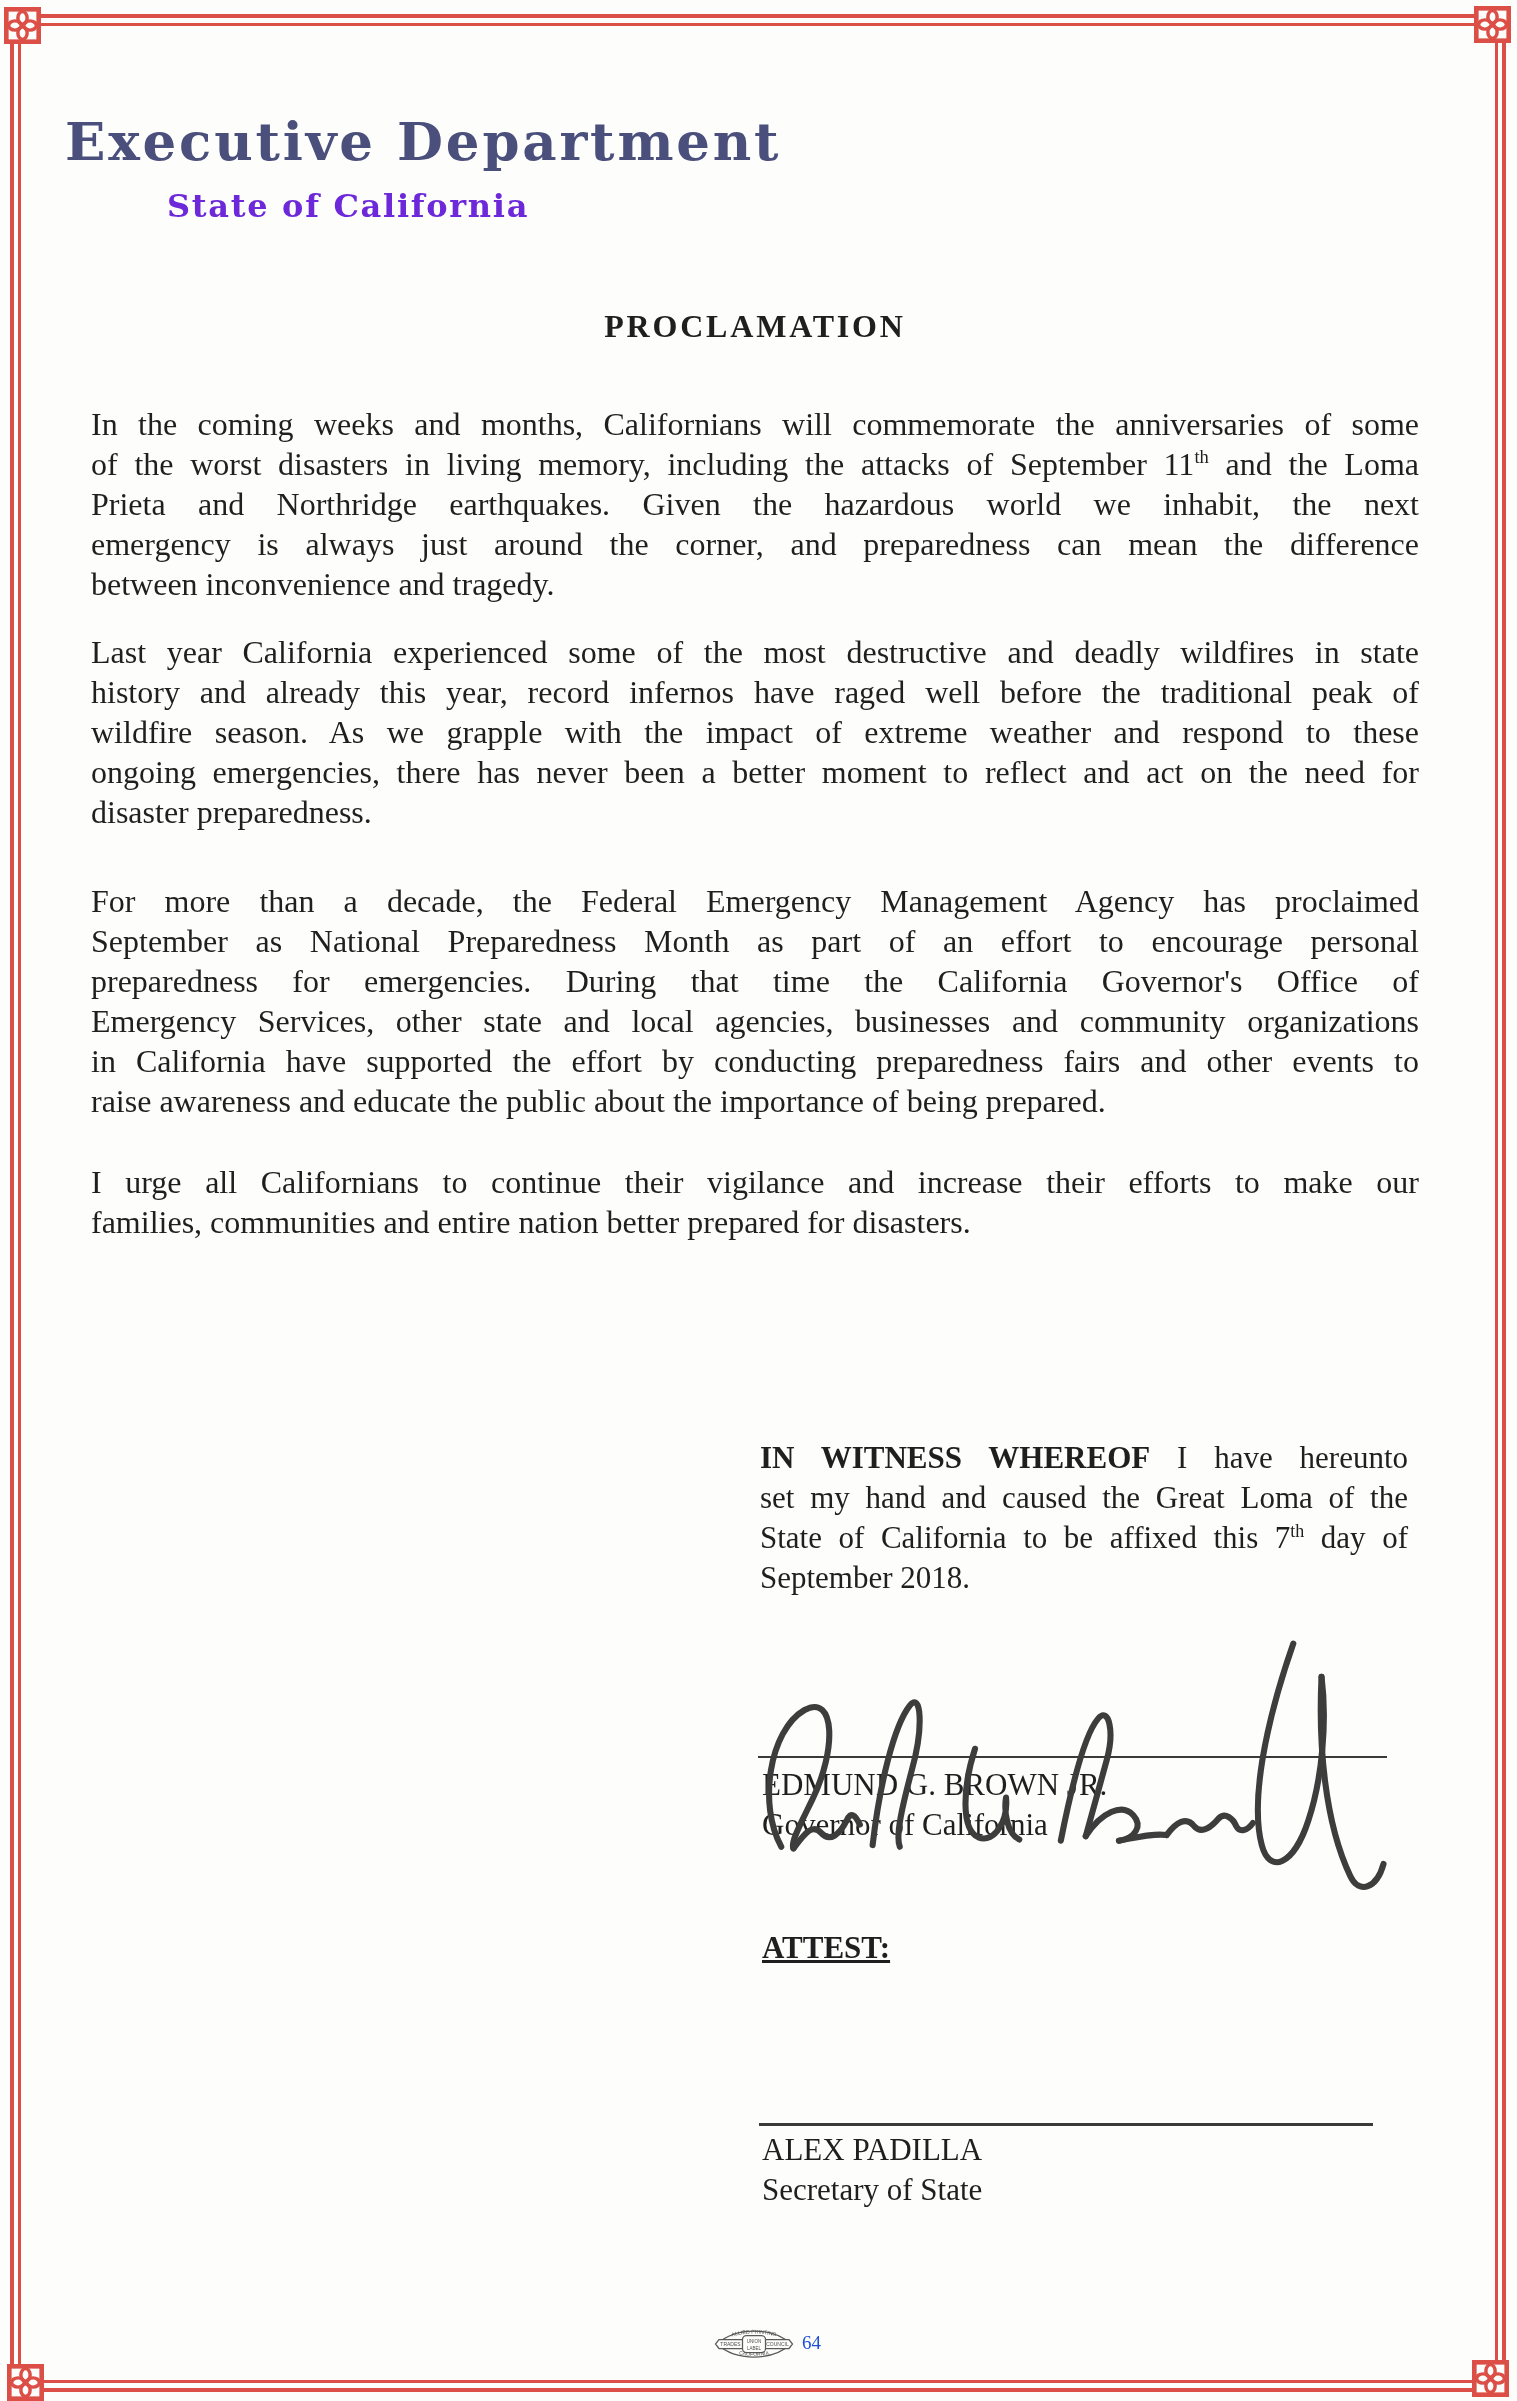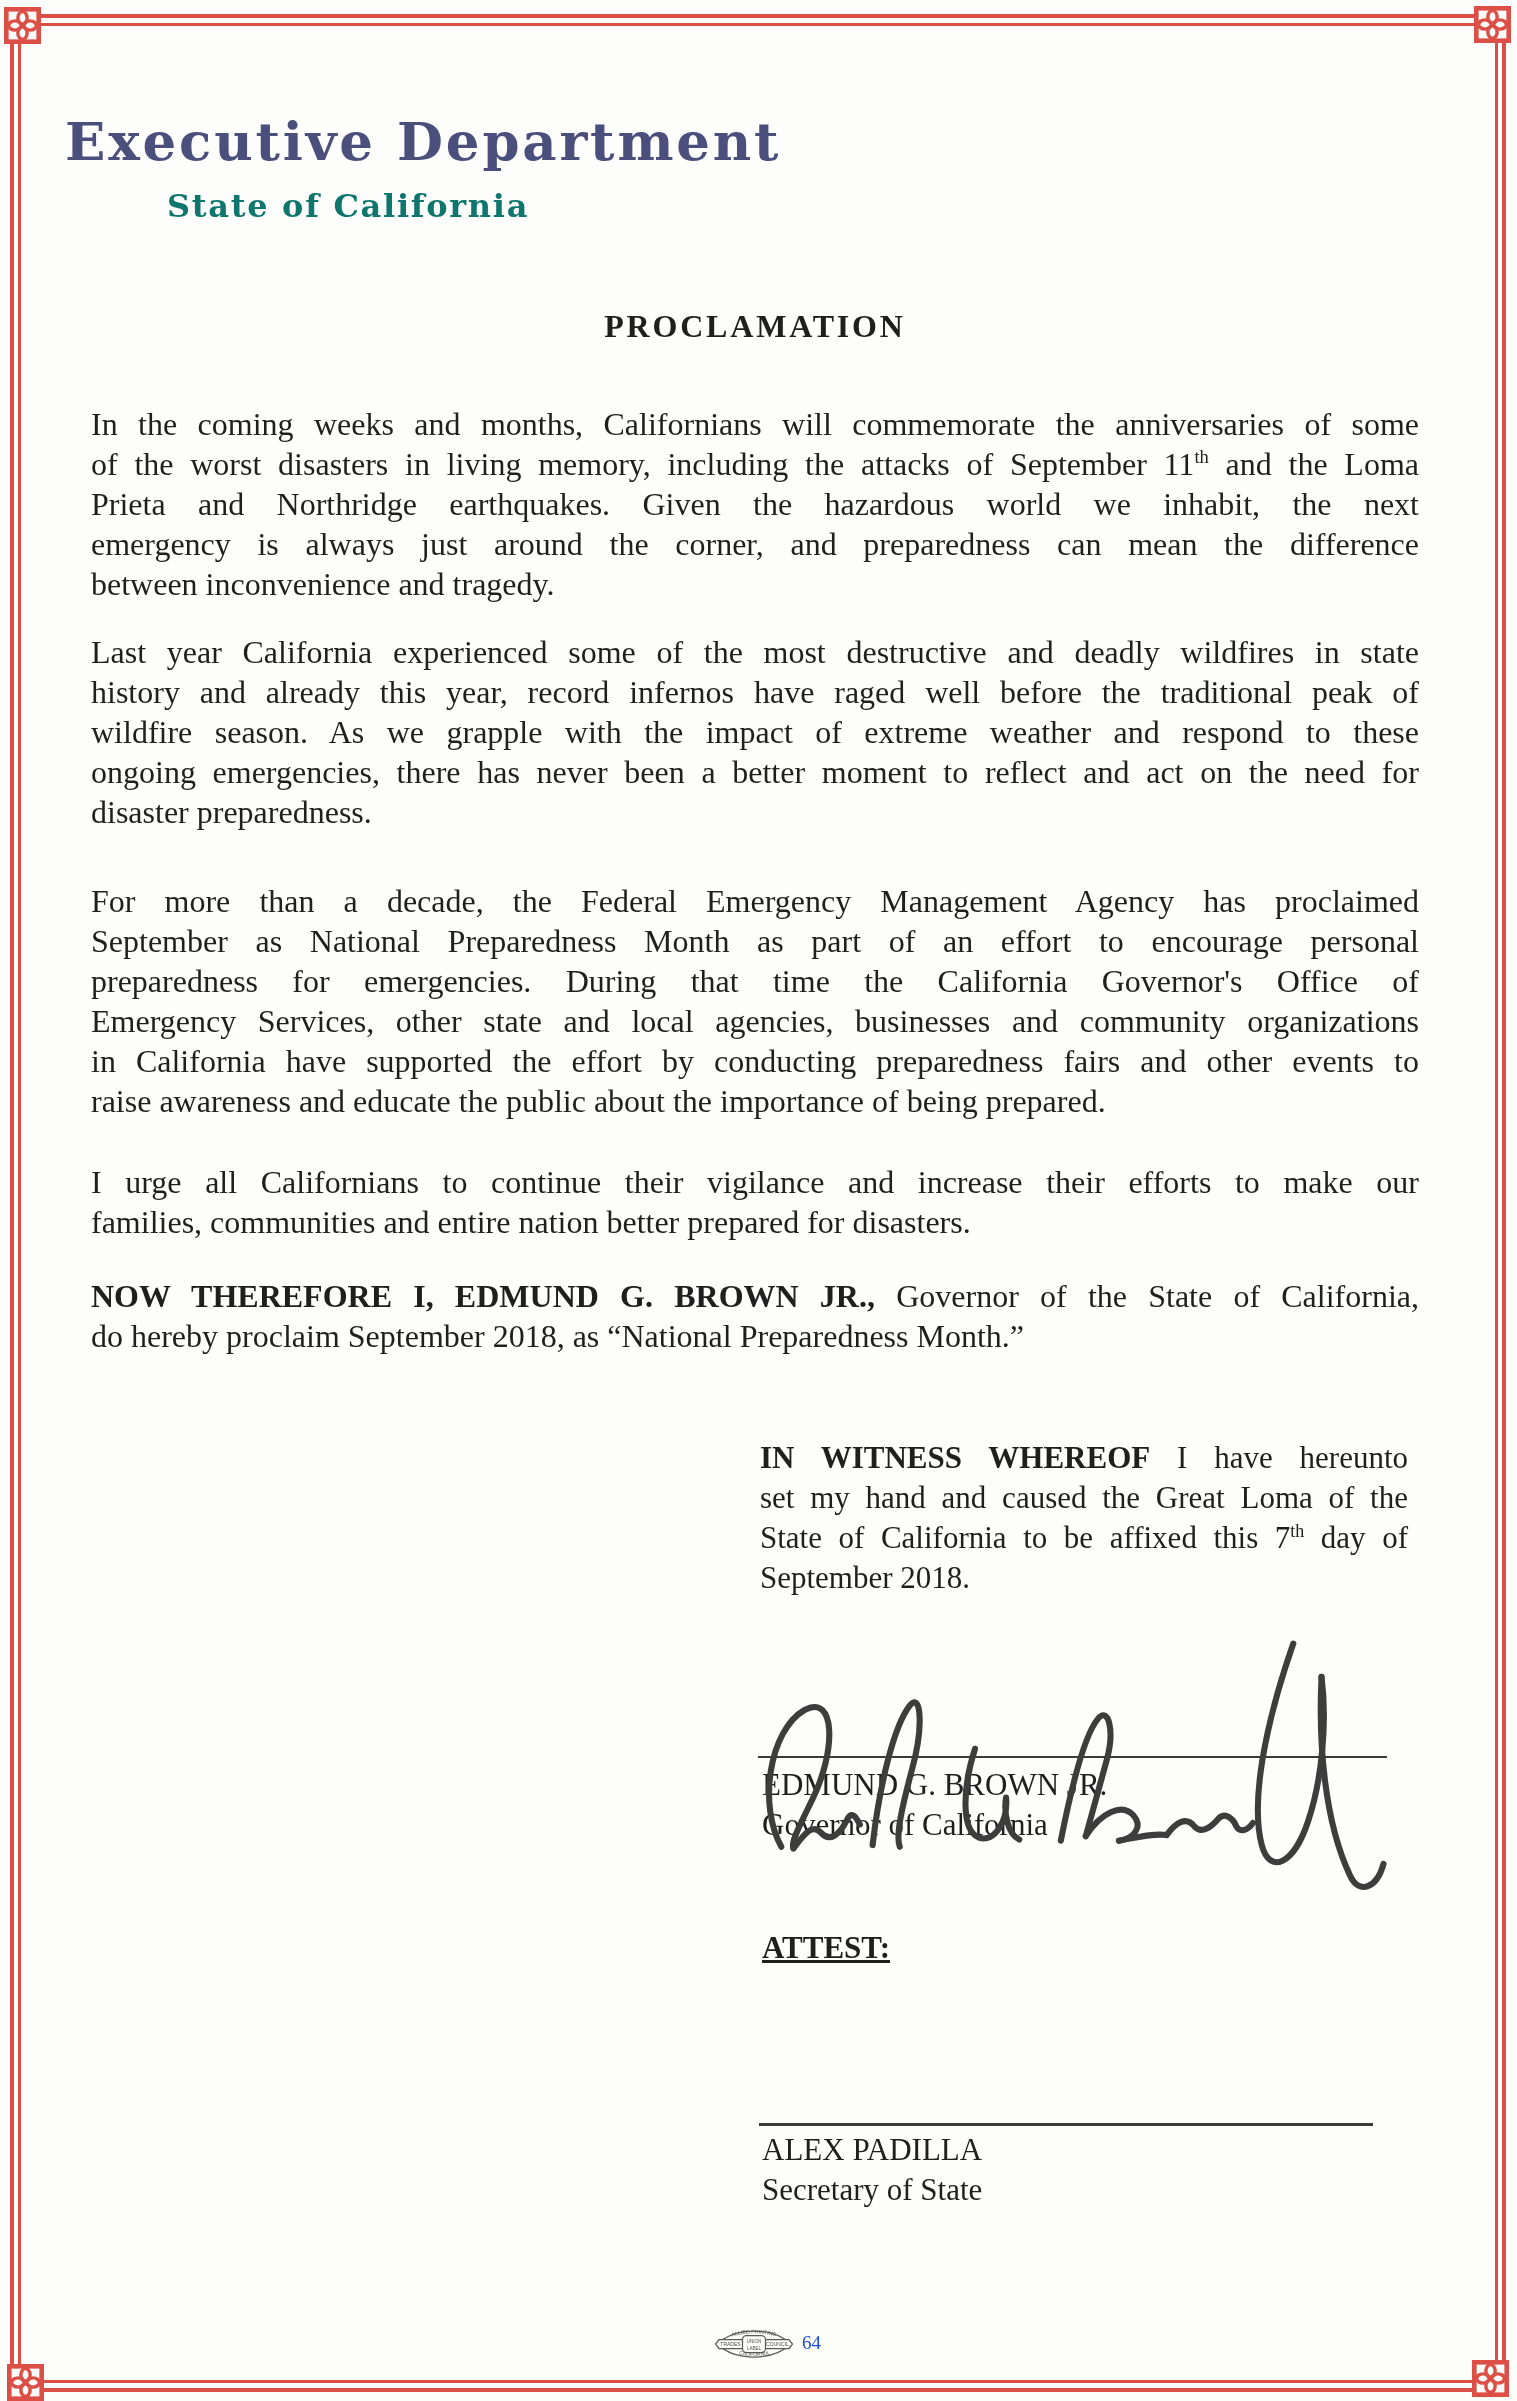--- a/index.html
+++ b/index.html
@@ -6,21 +6,21 @@
   .page{position:relative;width:1518px;height:2401px;background:#fdfdfc;overflow:hidden;
         font-family:"Liberation Serif",serif;color:#1f1f1f;}
   
   .hline,.vline{position:absolute;background:#dc4f46;}
   .corner{position:absolute;width:37px;height:37px;}
   .corner svg{display:block;width:100%;height:100%;}
   
   .dept{position:absolute;left:65px;top:110px;font-family:"DejaVu Serif",serif;font-weight:700;
         font-size:53px;letter-spacing:2.8px;color:#4a4f7c;}
   .state{position:absolute;left:167px;top:187px;font-family:"DejaVu Serif",serif;font-weight:700;
-        font-size:32px;letter-spacing:1.7px;color:#0f766e;}
+        font-size:32px;letter-spacing:1.7px;color:#6d28d9;}
   .title{position:absolute;left:91px;top:308px;width:1328px;text-align:center;
         font-weight:700;font-size:32px;letter-spacing:2.8px;}
   
   .para{position:absolute;left:91px;width:1328px;font-size:32px;line-height:40px;}
   .jl{text-align:justify;text-align-last:justify;}
   .ll{text-align-last:left;}
   .b{font-weight:700;}
   .sup{vertical-align:super;font-size:58%;line-height:0;}
   
   .witness{position:absolute;left:760px;top:1438px;width:648px;font-size:31px;line-height:40px;}
@@ -121,24 +121,20 @@
     <div class="jl">Emergency Services, other state and local agencies, businesses and community organizations</div>
     <div class="jl">in California have supported the effort by conducting preparedness fairs and other events to</div>
     <div class="jl ll">raise awareness and educate the public about the importance of being prepared.</div>
   </div>
 
   <div class="para" style="top:1162px;">
     <div class="jl">I urge all Californians to continue their vigilance and increase their efforts to make our</div>
     <div class="jl ll">families, communities and entire nation better prepared for disasters.</div>
   </div>
 
-  <div class="para" style="top:1276px;">
-    <div class="jl"><span class="b">NOW THEREFORE I, EDMUND G. BROWN JR.,</span><span> Governor of the State of California,</span></div>
-    <div class="jl ll">do hereby proclaim September 2018, as “National Preparedness Month.”</div>
-  </div>
 
   <div class="witness">
     <div class="jl"><span class="b">IN WITNESS WHEREOF</span><span> I have hereunto</span></div>
     <div class="jl">set my hand and caused the Great Loma of the</div>
     <div class="jl"><span>State of California to be affixed this 7</span><span class="sup">th</span><span> day of</span></div>
     <div class="jl ll">September 2018.</div>
   </div>
 
   <div class="sigline"></div>
   <div class="lbl" style="top:1767px;">EDMUND G. BROWN JR.</div>

